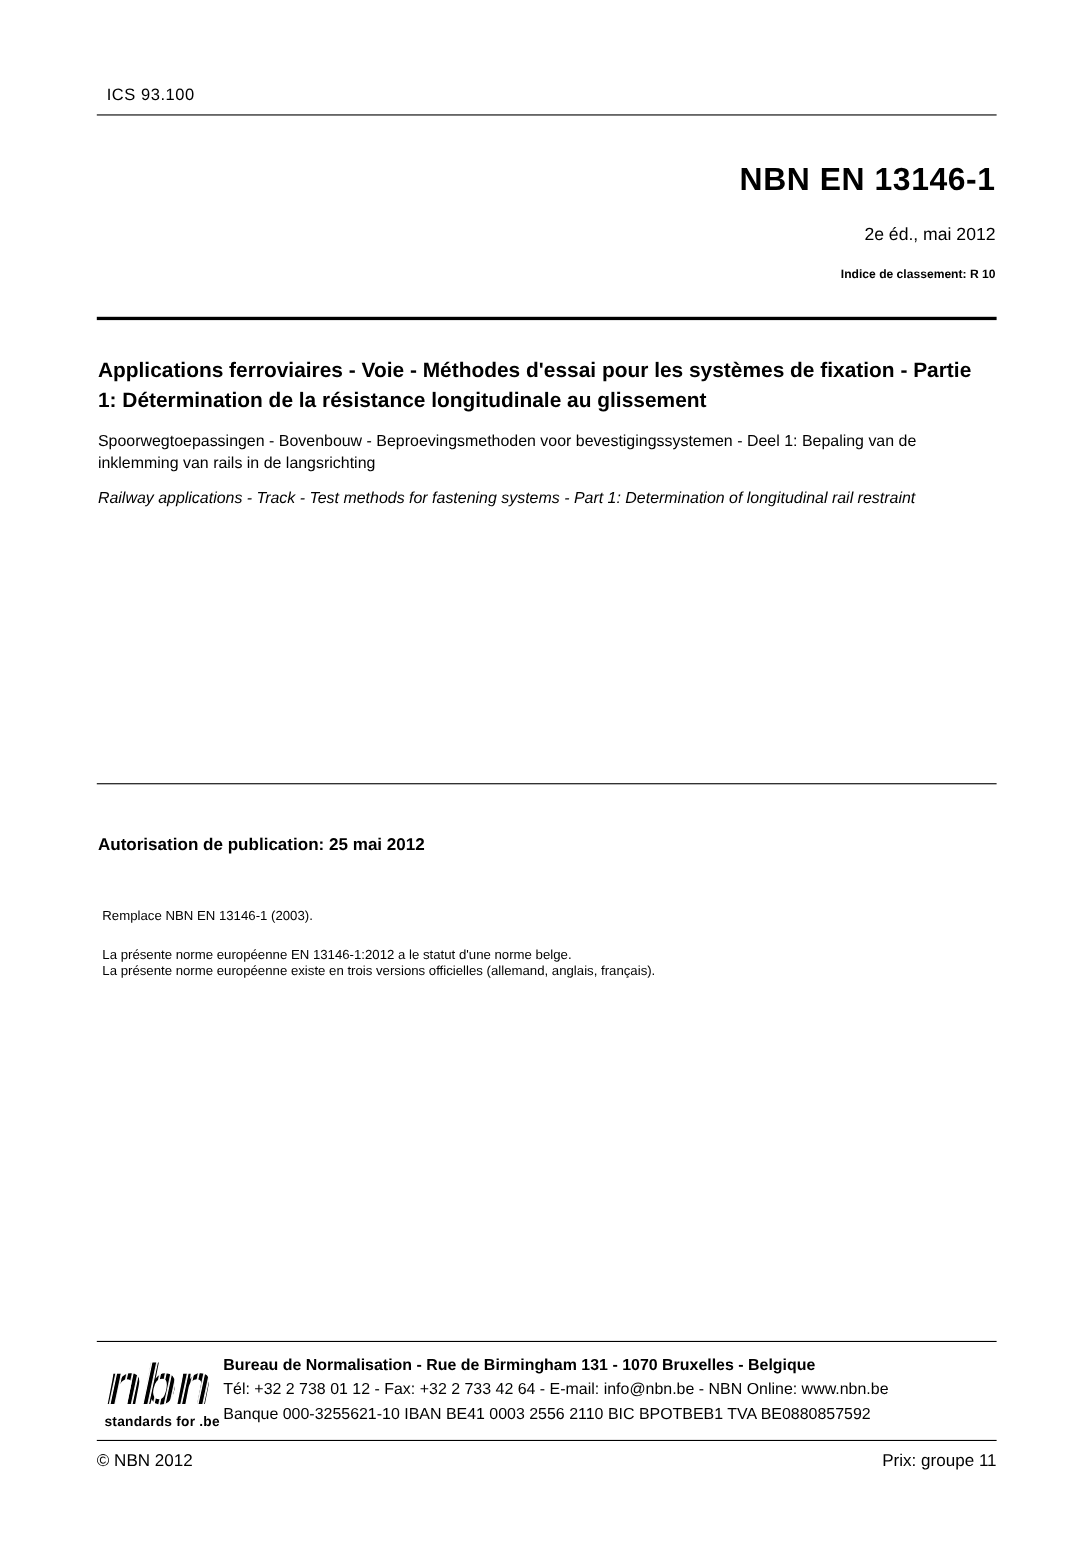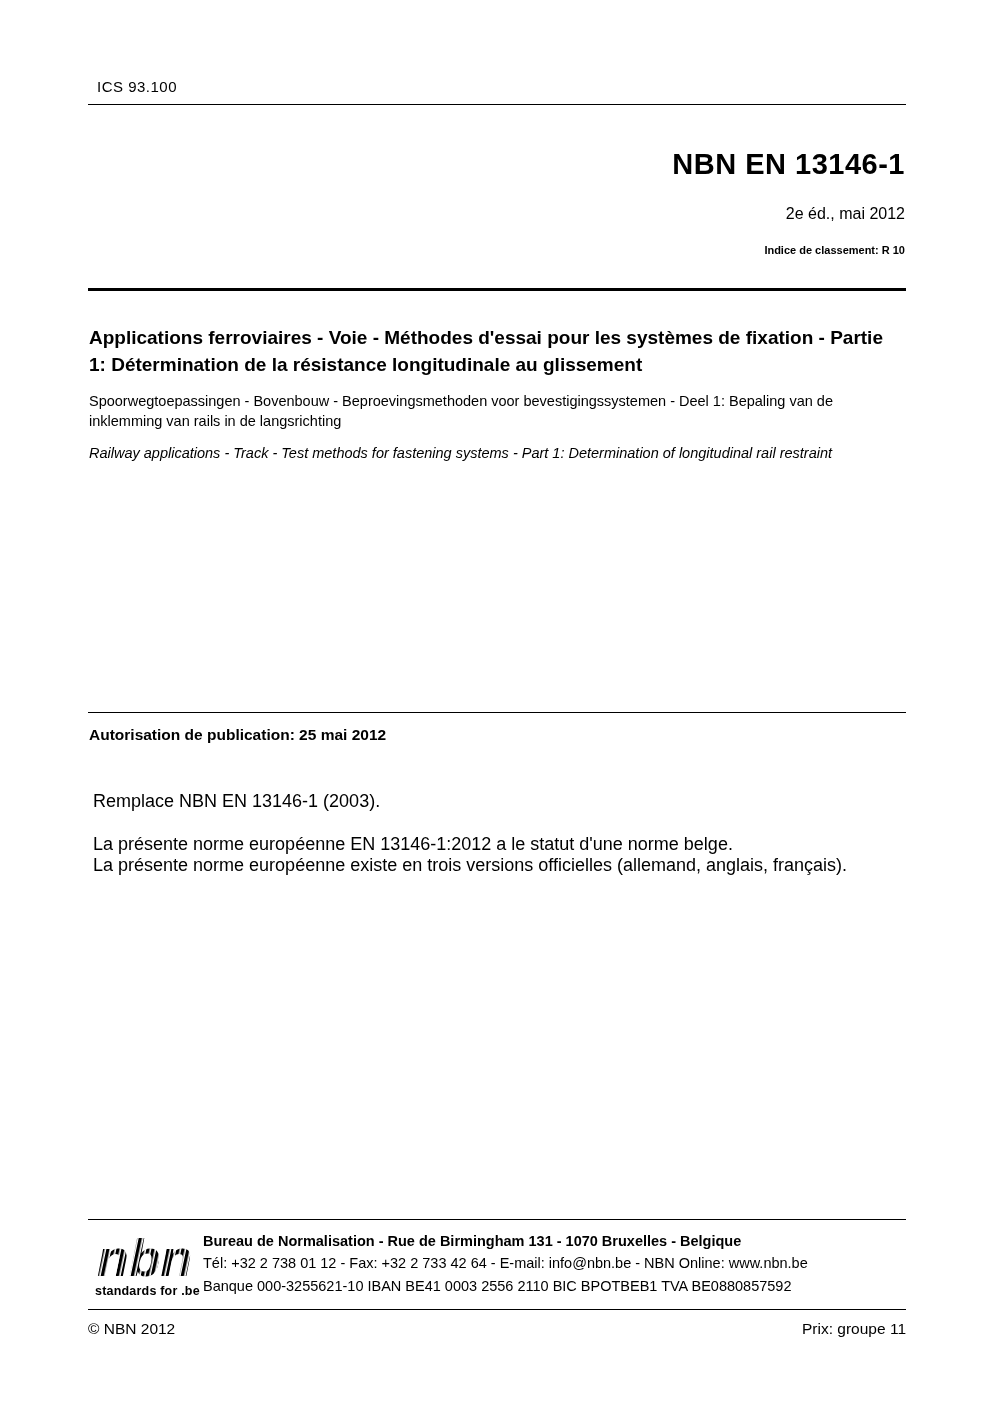--- a/index.html
+++ b/index.html
@@ -38,23 +38,23 @@
   .title-fr {
     font-size: 19px; font-weight: bold; line-height: 1.42; margin-top: 16px;
   }
   .title-nl {
     font-size: 14.5px; line-height: 1.35; margin-top: 13px;
   }
   .title-en {
     font-size: 14.5px; line-height: 1.35; margin-top: 13px; font-style: italic;
   }
 
-  .pub-block { position: absolute; left: 89px; top: 726px; width: 812px; }
+  .pub-block { position: absolute; left: 89px; top: 760px; width: 812px; }
   .pub-auth { font-size: 15.5px; font-weight: bold; }
-  .pub-line { font-size: 18px; margin-left: 4px; }
+  .pub-line { font-size: 12px; margin-left: 4px; }
   .pub-replaces { margin-top: 47px; }
   .pub-status { margin-top: 22px; }
   .pub-versions { }
 
   .footer-block { position: absolute; left: 89px; top: 1230px; width: 816px; }
   .logo { position: absolute; left: 6px; top: 2px; width: 112px; }
   .logo-sub {
     font-size: 12.5px; font-weight: bold; margin-top: -4px; letter-spacing: 0.2px;
   }
   .addr { margin-left: 114px; font-size: 14.5px; line-height: 1.55; }

